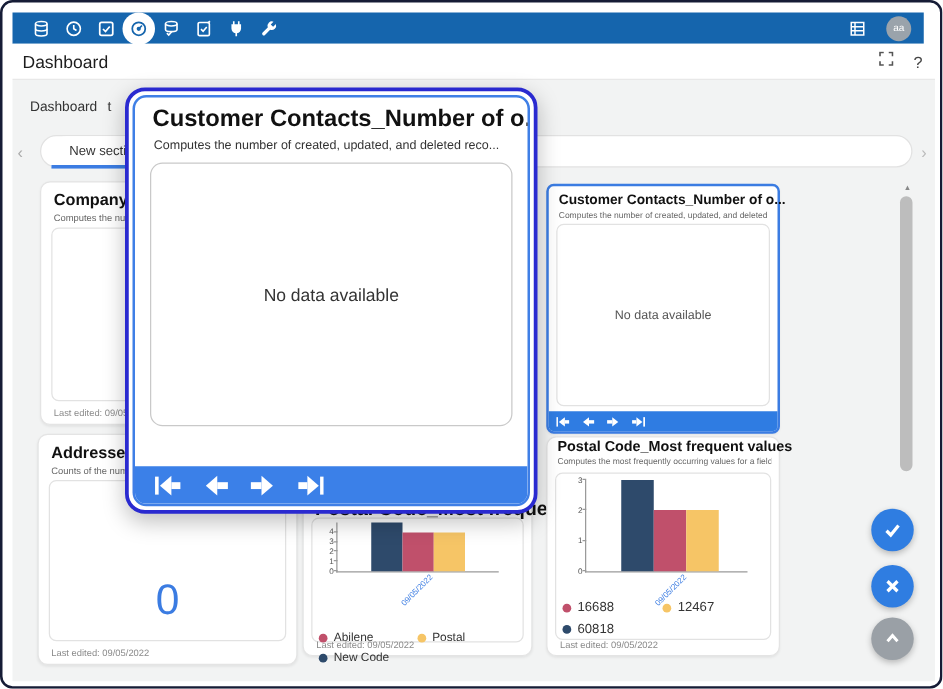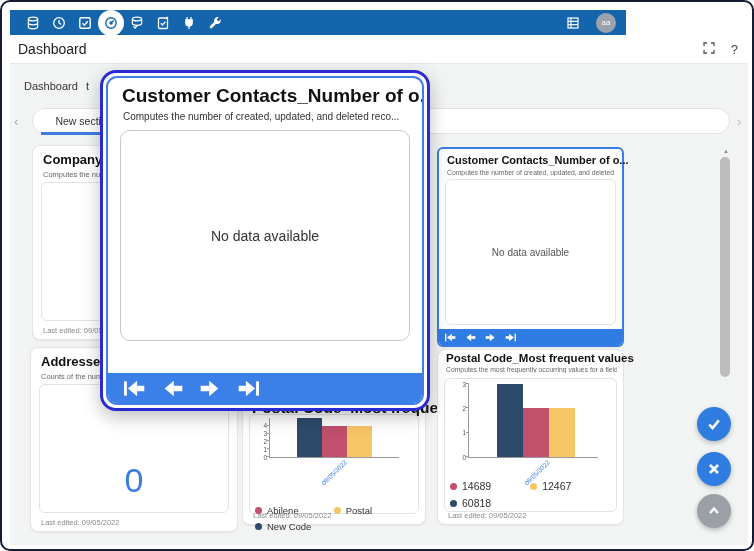--- a/index.html
+++ b/index.html
@@ -2,21 +2,21 @@
 <html><head>
 <meta charset="utf-8">
 <style>
   * { margin:0; padding:0; box-sizing:border-box; }
   html,body { background:#fff; }
   body { font-family:"Liberation Sans", sans-serif; }
   .screen { position:relative; width:754px; height:551px; background:#fff;
             border:2px solid #161c36; border-radius:10px; overflow:hidden; }
 
   
-  .toolbar { position:absolute; left:8px; top:8px; width:616px; height:25px;
+  .toolbar { position:absolute; left:8px; top:8px; width:729px; height:25px;
              background:#1565ad; display:flex; align-items:center; padding:0 10px; }
   .tb-ico { width:26px; height:25px; display:flex; align-items:center; justify-content:center; cursor:pointer; }
   .tb-ico svg { width:14px; height:14px; }
   .tb-active { background:#fff; border-radius:50%; width:26px; height:26px; }
   .tb-right { margin-left:auto; display:flex; align-items:center; gap:10px; }
   .avatar { width:20px; height:20px; border-radius:50%; background:#9aa3ab; color:#fff;
             font-size:8px; display:flex; align-items:center; justify-content:center; }
 
   
   .header { position:absolute; left:8px; top:33px; width:738px; height:29px; background:#fff;
@@ -303,21 +303,21 @@
           <div class="ytick" style="bottom: 69.5px;">3</div>
           <div class="ytickmark" style="bottom: 73px;"></div>
           <div class="bar" style="left: 28px; width: 26px; height: 73px; background: rgb(46, 74, 107);"></div>
           <div class="bar" style="left: 54px; width: 26px; height: 48.6667px; background: rgb(192, 80, 107);"></div>
           <div class="bar" style="left: 80px; width: 26px; height: 48.6667px; background: rgb(246, 197, 102);"></div>
           <div class="xlab" style="left: 38px; top: 85px;">09/05/2022</div>
         </div>
       <div class="legend" id="chart2-legend">
           <div class="legend-item">
             <span class="dot" style="background: rgb(192, 80, 107);"></span>
-            <span>14689</span>
+            <span>16688</span>
           </div>
           <div class="legend-item">
             <span class="dot" style="background: rgb(246, 197, 102);"></span>
             <span>12467</span>
           </div>
           <div class="legend-item">
             <span class="dot" style="background: rgb(46, 74, 107);"></span>
             <span>60818</span>
           </div>
         </div>

